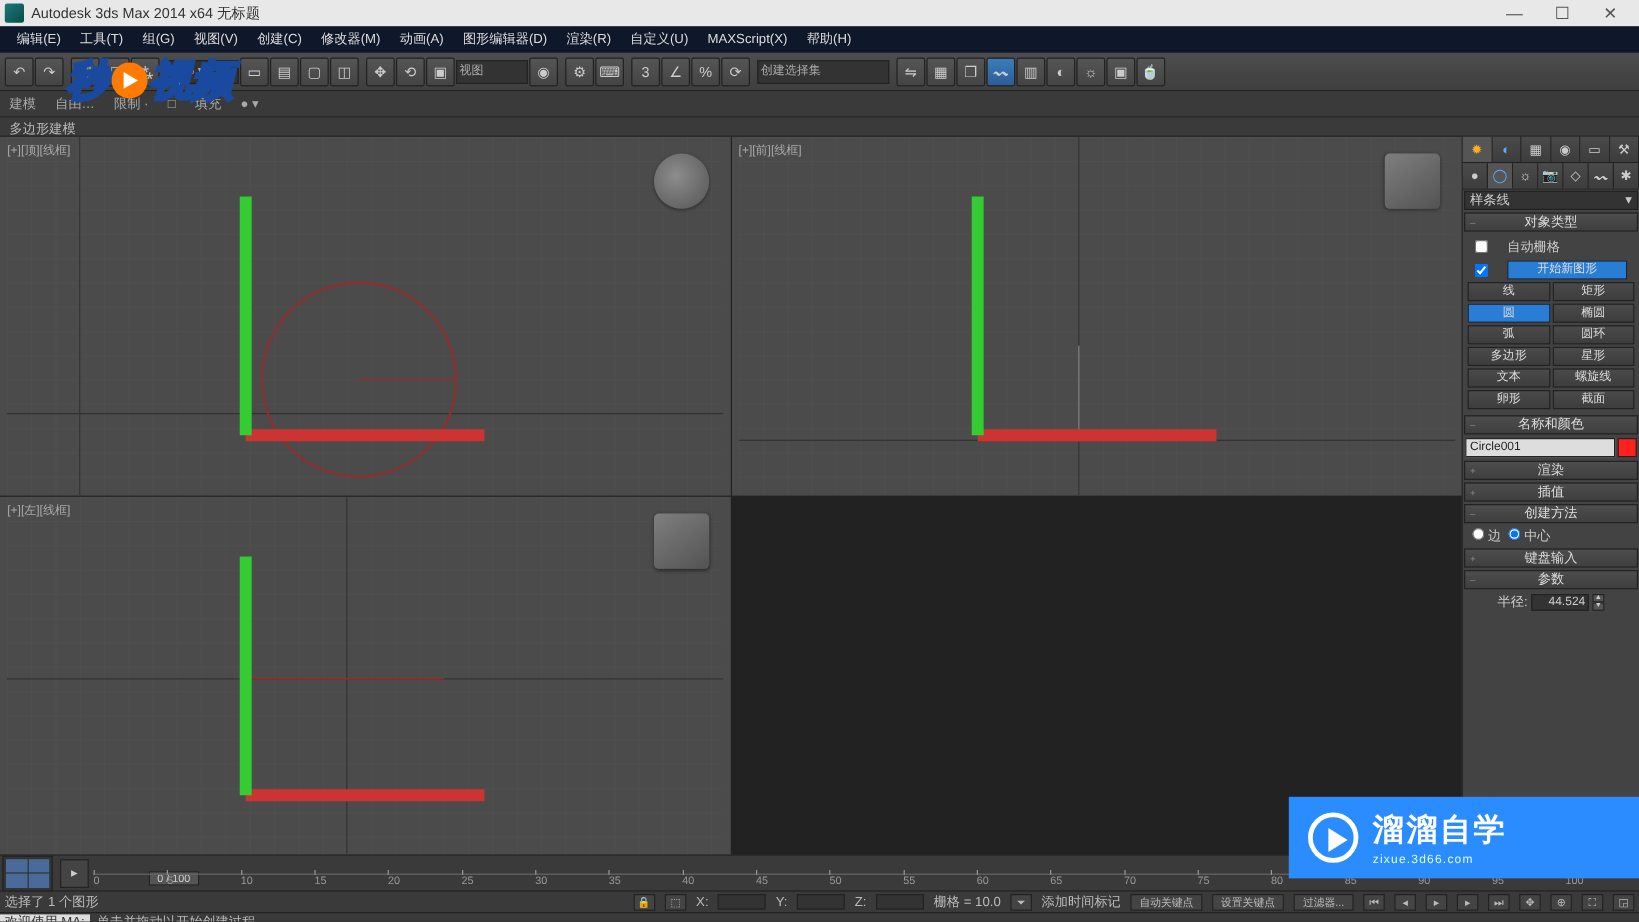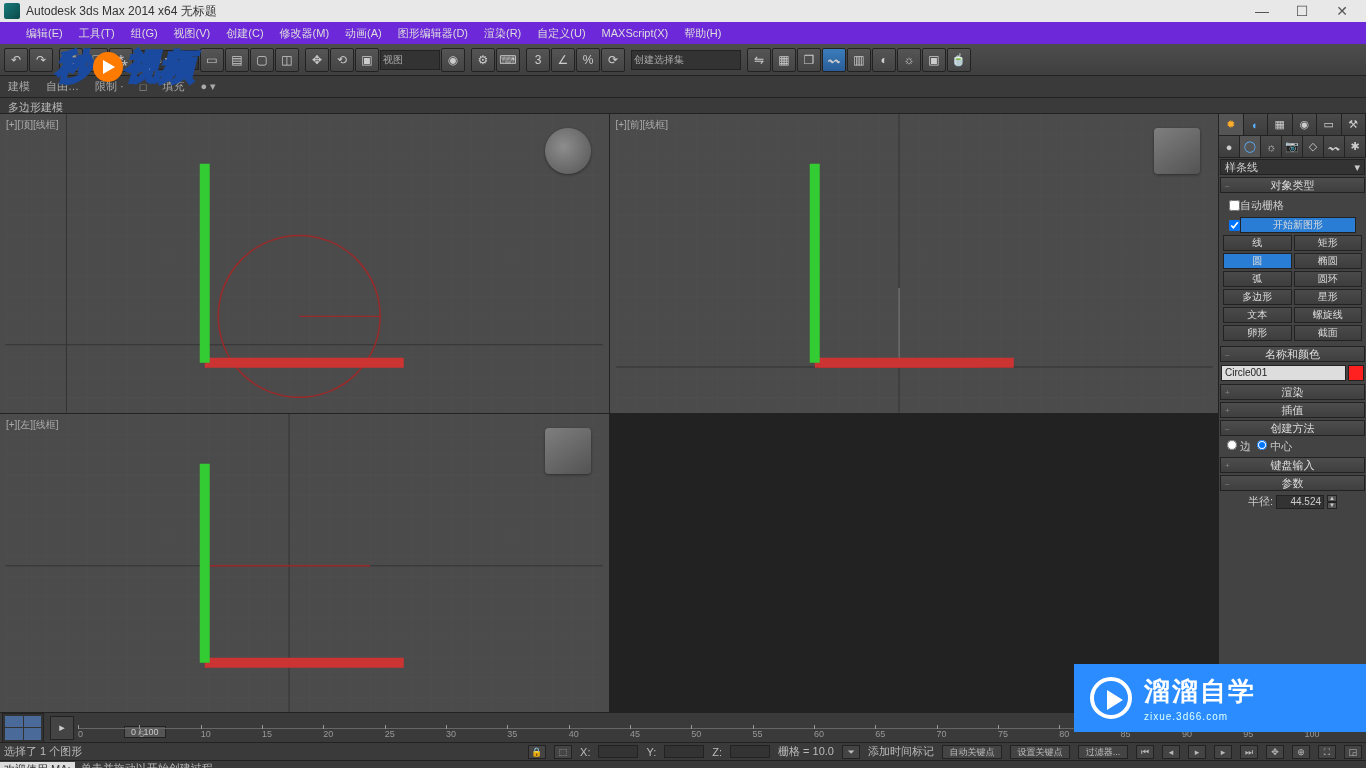--- a/index.html
+++ b/index.html
@@ -5,21 +5,21 @@
   * { margin:0; padding:0; box-sizing:border-box; font-family:"Microsoft YaHei",Arial,sans-serif; font-size:11px; user-select:none; }
   body { width:1366px; height:768px; background:#3a3a3a; color:#ccc; overflow:hidden; position:relative; }
   
   
   #titlebar { height:22px; background:#e8e8e8; display:flex; align-items:center; padding:0 4px; color:#333; }
   #titlebar .appicon { width:16px; height:16px; background:linear-gradient(135deg,#1a7a7a,#0a4a4a); border-radius:2px; margin-right:6px; }
   #titlebar .title { flex:1; font-size:12px; }
   #titlebar .winbtn { width:40px; height:22px; text-align:center; line-height:22px; font-size:14px; color:#555; }
   
   
-  #menubar { height:22px; background:#6d28d9; display:flex; align-items:center; padding:0 18px; }
+  #menubar { height:22px; background:#0f172a; display:flex; align-items:center; padding:0 6px; }
   #menubar .menu { padding:0 8px; height:22px; line-height:22px; color:#ddd; }
   
   
   #maintoolbar { height:32px; background:linear-gradient(#4d4d4d,#3f3f3f); border-bottom:1px solid #222; display:flex; align-items:center; padding:0 4px; gap:1px; }
   .tbtn { width:24px; height:24px; background:linear-gradient(#555,#444); border:1px solid #222; border-radius:2px; display:flex; align-items:center; justify-content:center; font-size:12px; color:#ccc; }
   .tsep { width:4px; }
   .tdrop { width:60px; height:20px; background:#333; border:1px solid #222; font-size:10px; padding:0 2px; line-height:18px; color:#aaa; }
   
   
   #ribbon { height:22px; background:#3a3a3a; border-bottom:1px solid #222; display:flex; align-items:center; padding:0 8px; gap:16px; font-size:11px; color:#aaa; }
@@ -40,21 +40,21 @@
   #cmdpanel { width:148px; background:#434343; border-left:1px solid #222; display:flex; flex-direction:column; font-size:10px; }
   #cmdtabs, #cmdsubtabs { height:22px; display:flex; border-bottom:1px solid #222; }
   #cmdtabs .ct, #cmdsubtabs .ct { flex:1; background:linear-gradient(#4a4a4a,#3d3d3d); border-right:1px solid #222; display:flex; align-items:center; justify-content:center; }
   #cmdtabs .ct.active, #cmdsubtabs .ct.active { background:#555; }
   .panelhdr { height:16px; background:linear-gradient(#4d4d4d,#3f3f3f); border:1px solid #222; text-align:center; line-height:14px; font-size:10px; color:#ddd; margin:1px; position:relative; }
   .panelhdr .tick { position:absolute; left:4px; top:1px; font-size:8px; color:#888; }
   .panelbody { padding:2px 4px; }
   .objrow { display:flex; gap:2px; margin-bottom:2px; }
   .objbtn { flex:1; height:16px; background:linear-gradient(#4a4a4a,#3d3d3d); border:1px solid #222; text-align:center; line-height:14px; font-size:10px; color:#ddd; }
   .objbtn.active { background:#2a7dd4; }
-  .objchk { display:flex; align-items:center; gap:0; padding:2px 6px; font-size:10px; }
+  .objchk { display:flex; align-items:center; gap:16px; padding:2px 6px; font-size:10px; }
   .objchk input { width:11px; height:11px; }
   .dropdn { height:16px; background:#333; border:1px solid #222; margin:1px; font-size:10px; padding:0 4px; line-height:14px; color:#ccc; display:flex; justify-content:space-between; }
   .namecolor { display:flex; gap:2px; margin:2px; }
   .nameinput { flex:1; height:16px; background:#ddd; border:1px solid #222; color:#222; font-size:10px; padding:0 3px; line-height:14px; }
   .colorswatch { width:16px; height:16px; background:#ff2020; border:1px solid #222; }
   .radrow { display:flex; align-items:center; gap:6px; padding:2px 8px; font-size:10px; }
   .radrow input[type=radio]{width:10px;height:10px;}
   .spinrow { display:flex; align-items:center; gap:3px; padding:2px 6px; font-size:10px; justify-content:center; }
   .spinbox { width:48px; height:14px; background:#333; border:1px solid #222; color:#ccc; font-size:10px; padding:0 2px; line-height:12px; text-align:right; }
   .spinarrows { width:10px; height:14px; display:flex; flex-direction:column; }

